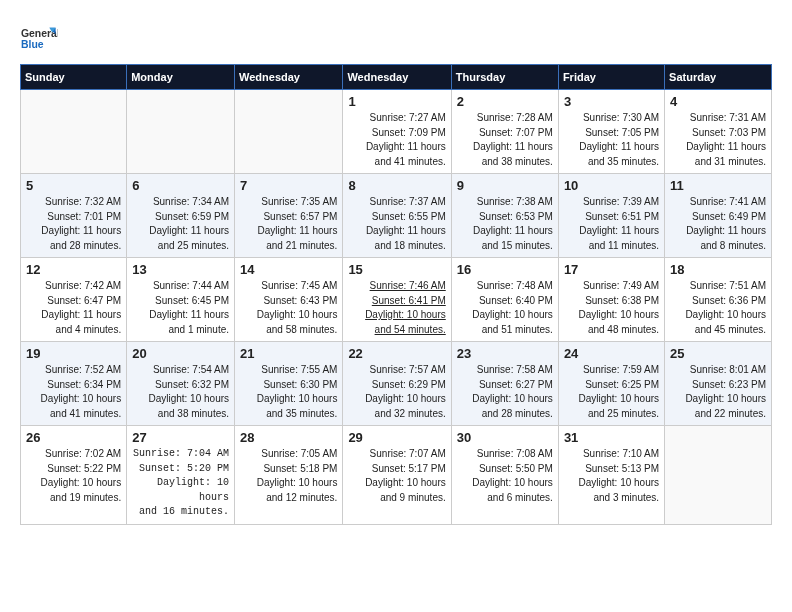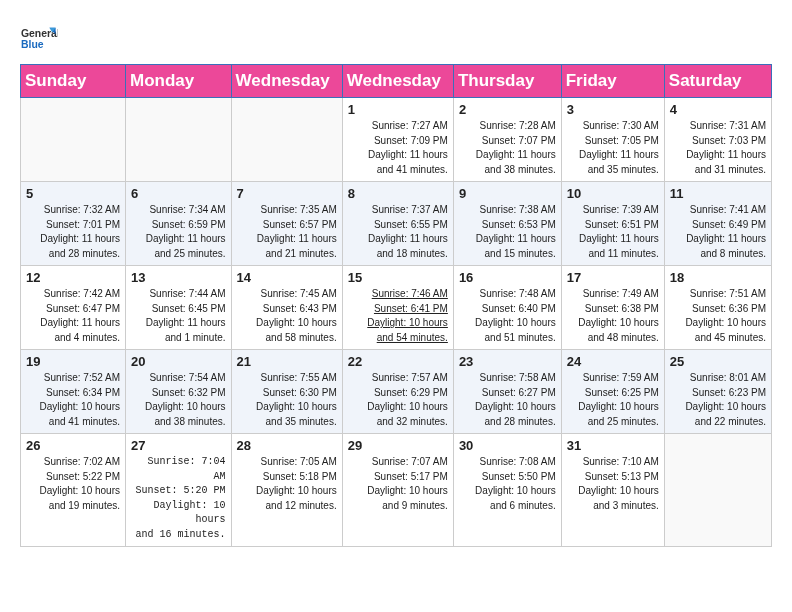--- a/index.html
+++ b/index.html
@@ -39,23 +39,23 @@
       color: #444;
       margin-top: 2px;
     }
     .calendar {
       width: 100%;
       border-collapse: collapse;
       border: 1px solid #bbb;
       margin-top: 4px;
     }
     .calendar thead tr th {
-      background: #ec4899;
+      background: #0f172a;
       color: #fff;
-      font-size: 17px;
+      font-size: 11px;
       font-weight: bold;
       padding: 6px 4px;
       border: 1px solid #3a6fba;
       text-align: left;
     }
     .calendar tbody tr td {
       vertical-align: top;
       border: 1px solid #ccc;
       padding: 4px 5px;
       font-size: 10.5px;

